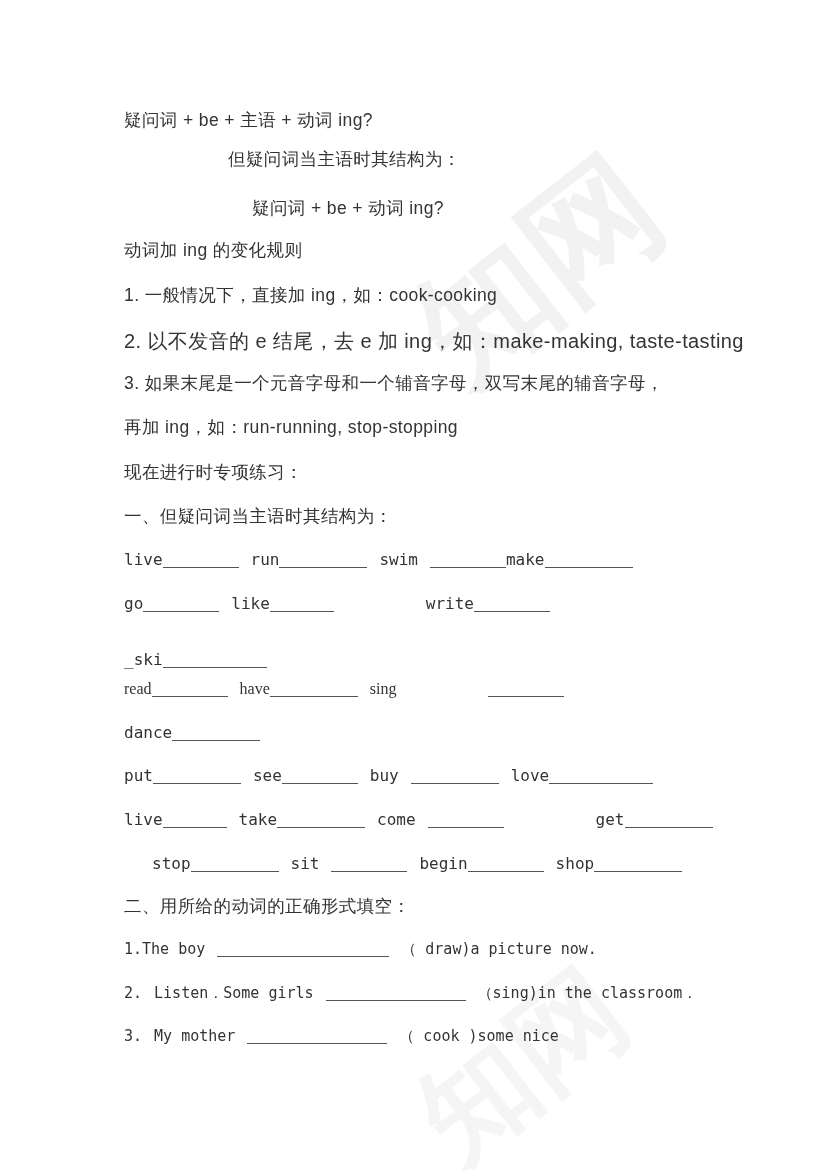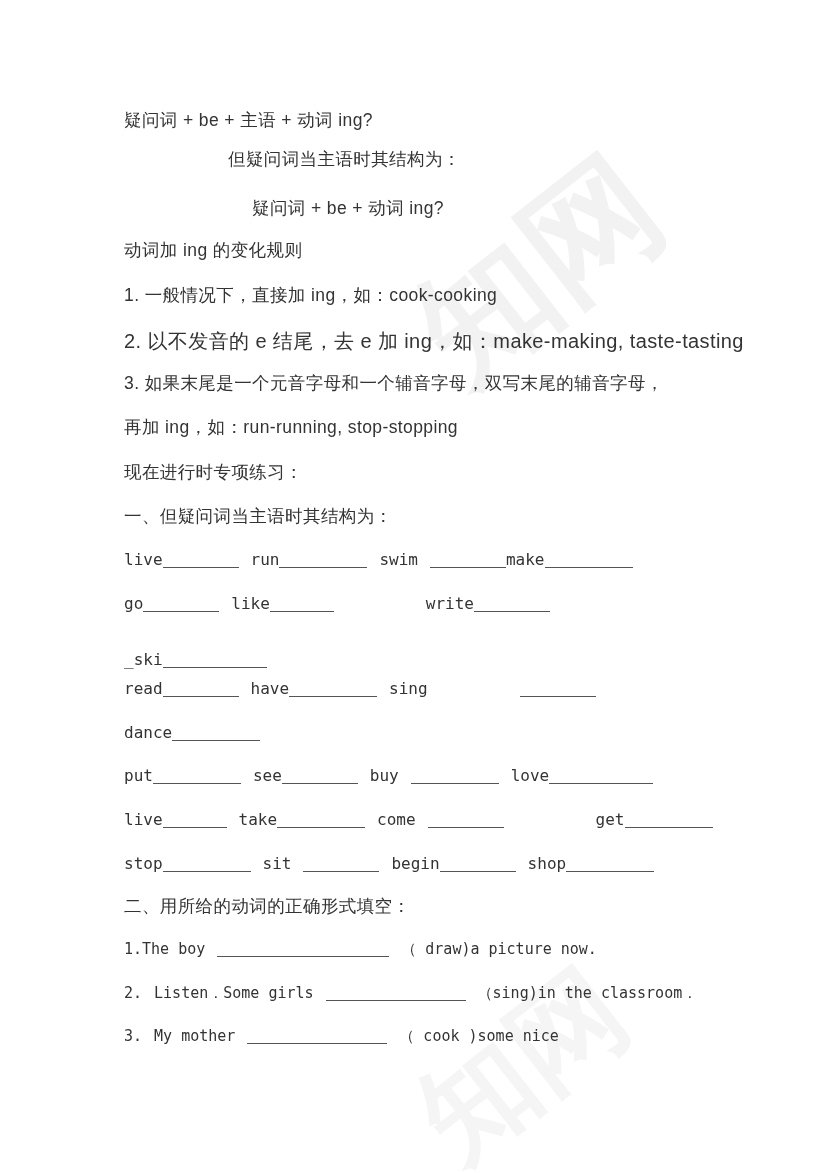--- a/index.html
+++ b/index.html
@@ -147,37 +147,37 @@
     </div>
 
     <div class="line mono" style="top:596px;">
       <span>go</span><span class="blank b-md"></span><span class="sp sp-sm"></span><span>like</span><span class="blank b-sm"></span><span class="sp sp-xl"></span><span>write</span><span class="blank b-md"></span>
     </div>
 
     <div class="line mono" style="top:640px;margin-top:12px;">
       <span>_ski</span><span class="blank b-xl"></span>
     </div>
 
-    <div class="line mono" style="top:681px;">
+    <div class="line mono" style="top:681px;font-family:Liberation Serif, serif;">
       <span>read</span><span class="blank b-md"></span><span class="sp sp-sm"></span><span>have</span><span class="blank b-lg"></span><span class="sp sp-sm"></span><span>sing</span><span class="sp sp-xl"></span><span class="blank b-md"></span>
     </div>
 
     <div class="line mono" style="top:725px;">
       <span>dance</span><span class="blank b-lg"></span>
     </div>
 
     <div class="line mono" style="top:768px;">
       <span>put</span><span class="blank b-lg"></span><span class="sp sp-sm"></span><span>see</span><span class="blank b-md"></span><span class="sp sp-sm"></span><span>buy</span><span class="sp sp-sm"></span><span class="blank b-lg"></span><span class="sp sp-sm"></span><span>love</span><span class="blank b-xl"></span>
     </div>
 
     <div class="line mono" style="top:812px;">
       <span>live</span><span class="blank b-sm"></span><span class="sp sp-sm"></span><span>take</span><span class="blank b-lg"></span><span class="sp sp-sm"></span><span>come</span><span class="sp sp-sm"></span><span class="blank b-md"></span><span class="sp sp-xl"></span><span>get</span><span class="blank b-lg"></span>
     </div>
 
-    <div class="line mono" style="top:856px;">
+    <div class="line mono" style="top:856px;margin-left:28px;">
       <span>stop</span><span class="blank b-lg"></span><span class="sp sp-sm"></span><span>sit</span><span class="sp sp-sm"></span><span class="blank b-md"></span><span class="sp sp-sm"></span><span>begin</span><span class="blank b-md"></span><span class="sp sp-sm"></span><span>shop</span><span class="blank b-lg"></span>
     </div>
 
     <div class="line cjk" style="top:898px;">二、用所给的动词的正确形式填空：</div>
 
     <div class="line mono-tight" style="top:942px;">
       <span>1.</span><span>The boy</span><span class="sp sp-sm"></span><span class="blank b-4xl"></span><span class="sp sp-sm"></span><span>（ draw)</span><span>a picture now.</span>
     </div>
 
     <div class="line mono-tight" style="top:986px;">

